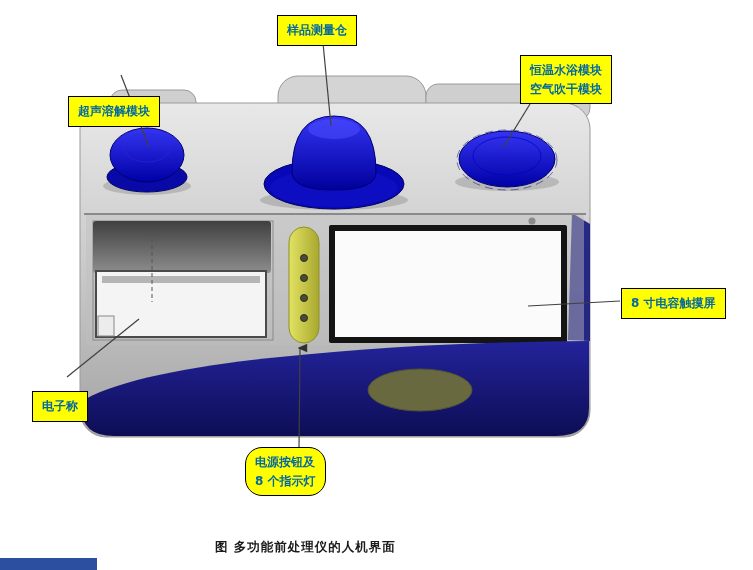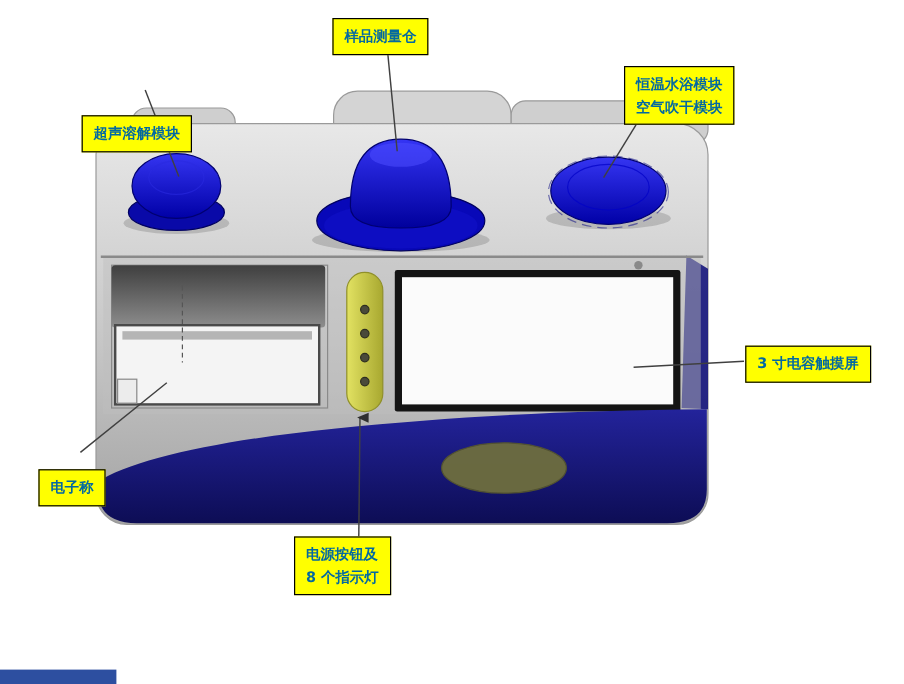--- a/index.html
+++ b/index.html
@@ -157,28 +157,29 @@
   <div class="callout" style="left:277px;top:15px;">
     <span>样品测量仓</span>
   </div>
 
   <div class="callout" style="left:520px;top:55px;">
     <span>恒温水浴模块</span>
     <span>空气吹干模块</span>
   </div>
 
   <div class="callout" style="left:621px;top:288px;">
-    <span>3 寸电容触摸屏</span>
+    <span>8 寸电容触摸屏</span>
   </div>
 
   <div class="callout" style="left:32px;top:377px;margin-top:14px;">
     <span>电子称</span>
   </div>
 
-  <div class="callout" style="left:245px;top:447px;">
+  <div class="callout" style="left:245px;top:447px;border-radius:17px;">
     <span>电源按钮及</span>
     <span>8 个指示灯</span>
   </div>
 
+  <div id="caption">图  多功能前处理仪的人机界面</div>
 
   <div id="taskbar-fragment"></div>
 
 </div>
 
 </body></html>

